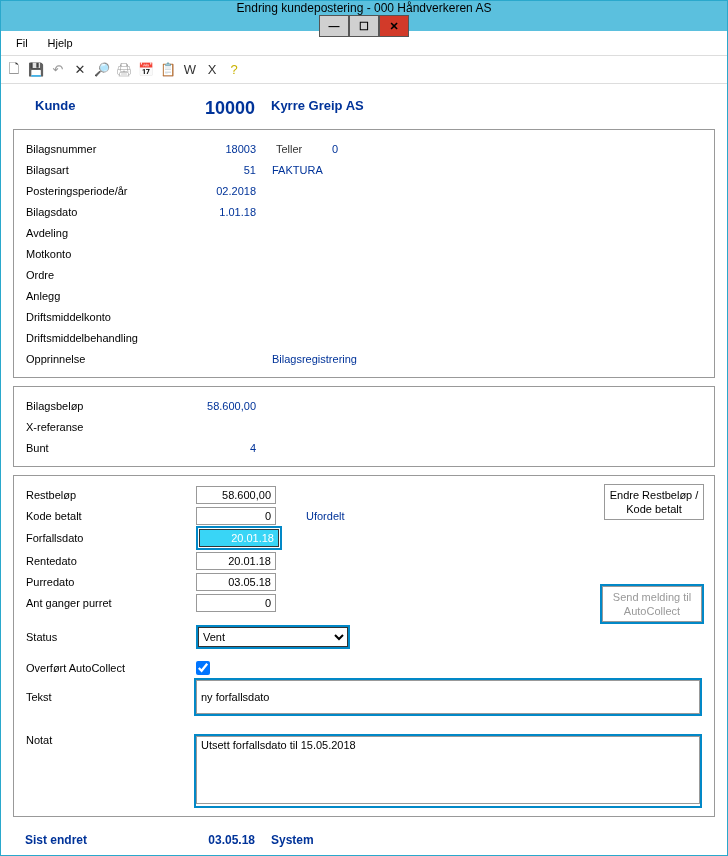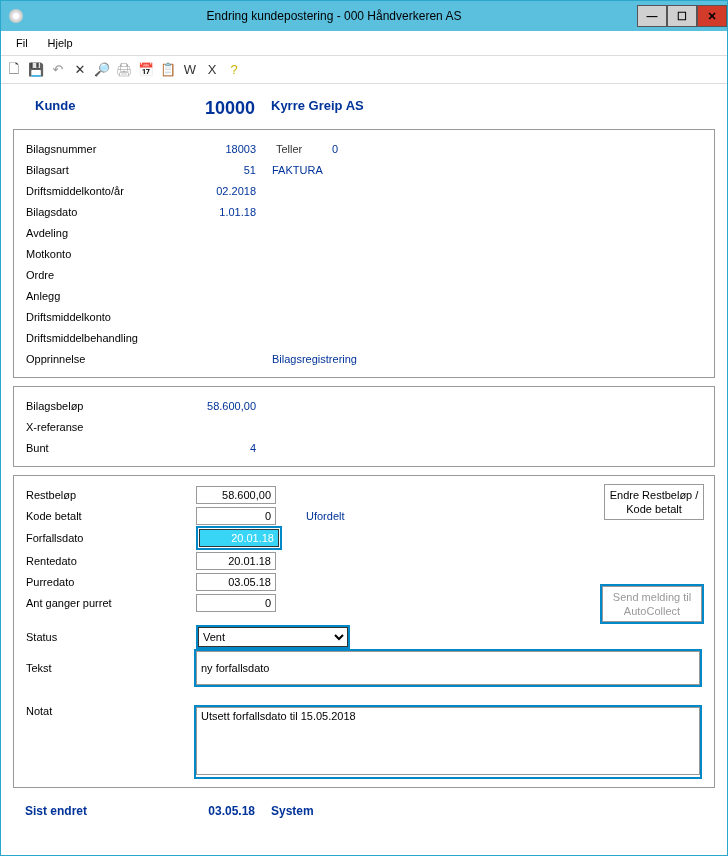--- a/index.html
+++ b/index.html
@@ -11,20 +11,21 @@
       height: 856px;
       overflow: hidden;
       border: 1px solid #2aa8cc;
     }
     .titlebar {
       height: 30px;
       background: #5bc0de;
       display: flex;
       align-items: center;
       position: relative;
+      flex-direction: column;
     }
     .title-icon {
       width: 14px; height: 14px;
       border-radius: 50%;
       background: radial-gradient(#fff 20%, #ccc 60%);
       margin: 0 8px;
     }
     .title-text {
       flex: 1;
       text-align: center;
@@ -163,21 +164,21 @@
       <div class="val-r">18003</div>
       <div class="teller-lbl">Teller</div>
       <div class="val-r" style="width:30px">0</div>
     </div>
     <div class="row">
       <div class="lbl">Bilagsart</div>
       <div class="val-r">51</div>
       <div class="val-l">FAKTURA</div>
     </div>
     <div class="row">
-      <div class="lbl">Driftsmiddelkonto/år</div>
+      <div class="lbl">Posteringsperiode/år</div>
       <div class="val-r">02.2018</div>
     </div>
     <div class="row">
       <div class="lbl">Bilagsdato</div>
       <div class="val-r">1.01.18</div>
     </div>
     <div class="row">
         <div class="lbl">Avdeling</div>
       </div>
     <div class="row">
@@ -245,20 +246,24 @@
       <div class="lbl">Purredato</div>
       <input class="input-sm" value="03.05.18" style="">
     </div>
     <div class="row">
       <div class="lbl">Ant ganger purret</div>
       <input class="input-sm" value="0" style="">
     </div>
     <div class="row" style="margin-top:12px">
       <div class="lbl">Status</div>
       <span class="status-wrap"><select class="status-select"><option>Vent</option></select></span>
+    </div>
+    <div class="row" style="margin-top:8px">
+      <div class="lbl">Overført AutoCollect</div>
+      <input type="checkbox" class="chk" checked="" style="">
     </div>
     <div class="row">
       <div class="lbl">Tekst</div>
       <span class="tekst-wrap"><input class="tekst-input" value="ny forfallsdato" style=""></span>
     </div>
     <div class="row" style="align-items:flex-start;margin-top:18px">
       <div class="lbl">Notat</div>
       <span class="notat-wrap"><textarea class="notat-area" style="">Utsett forfallsdato til 15.05.2018</textarea></span>
     </div>
   </div>

